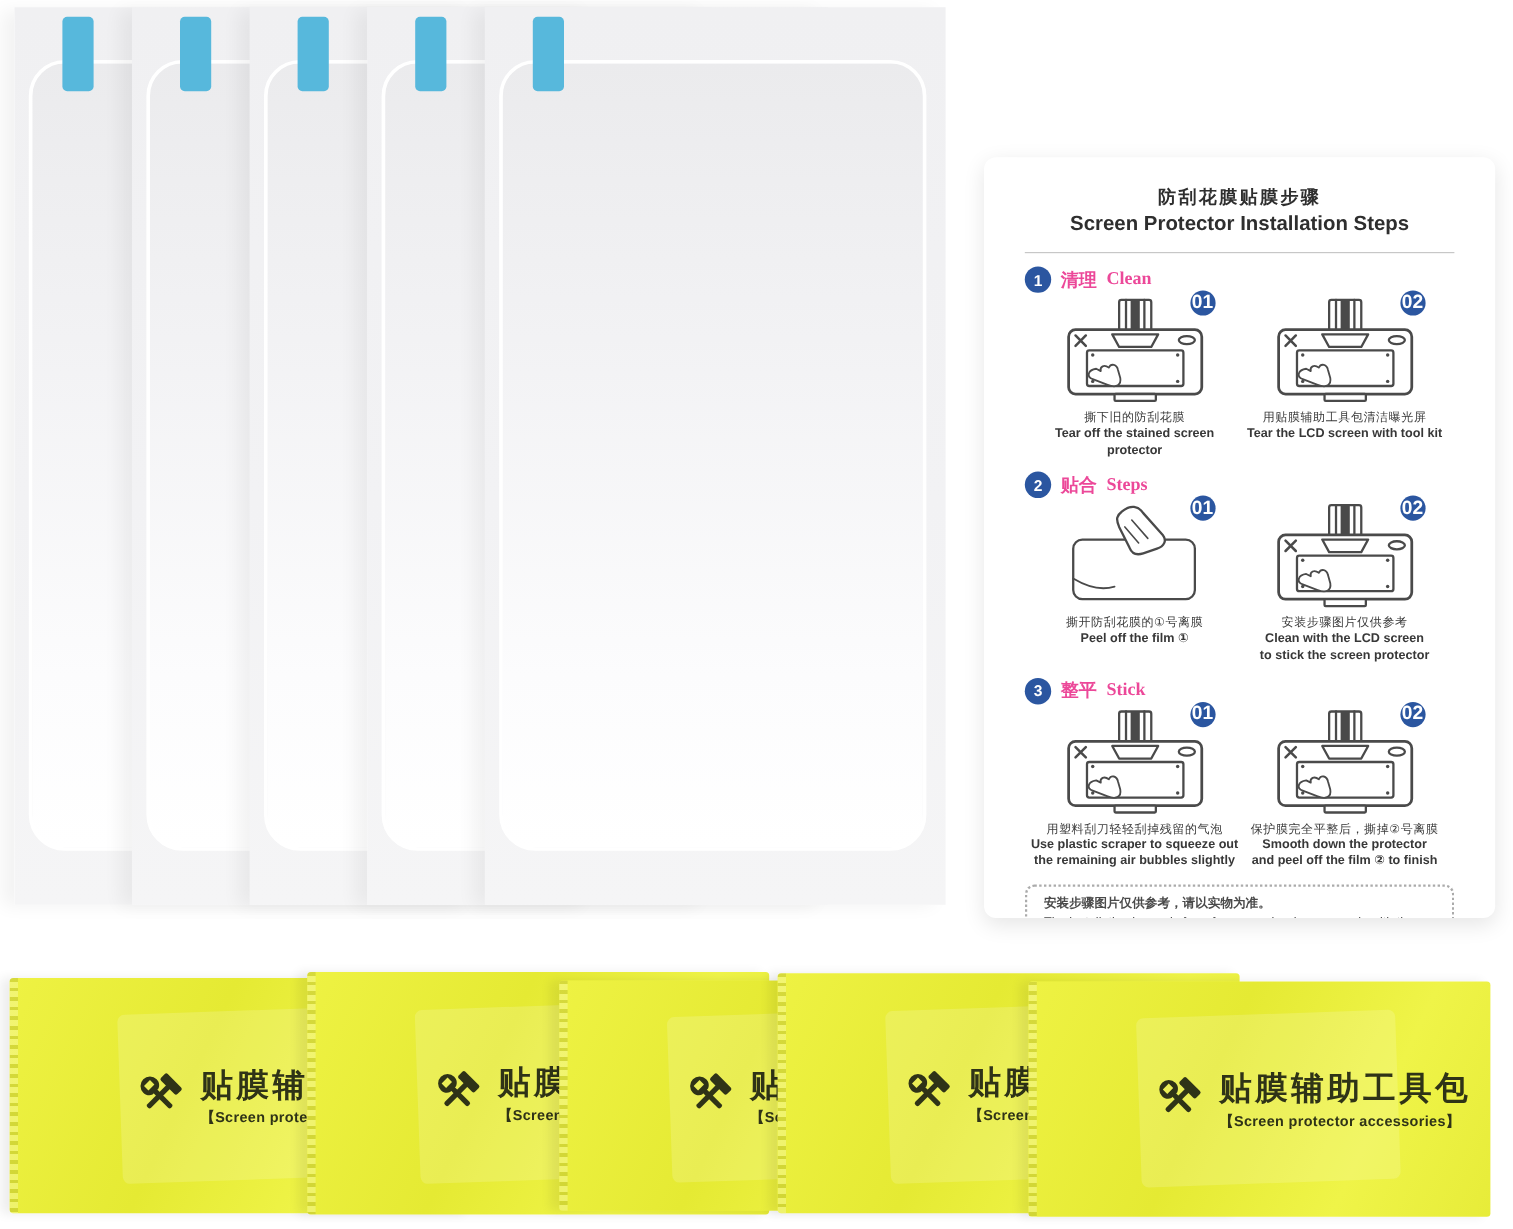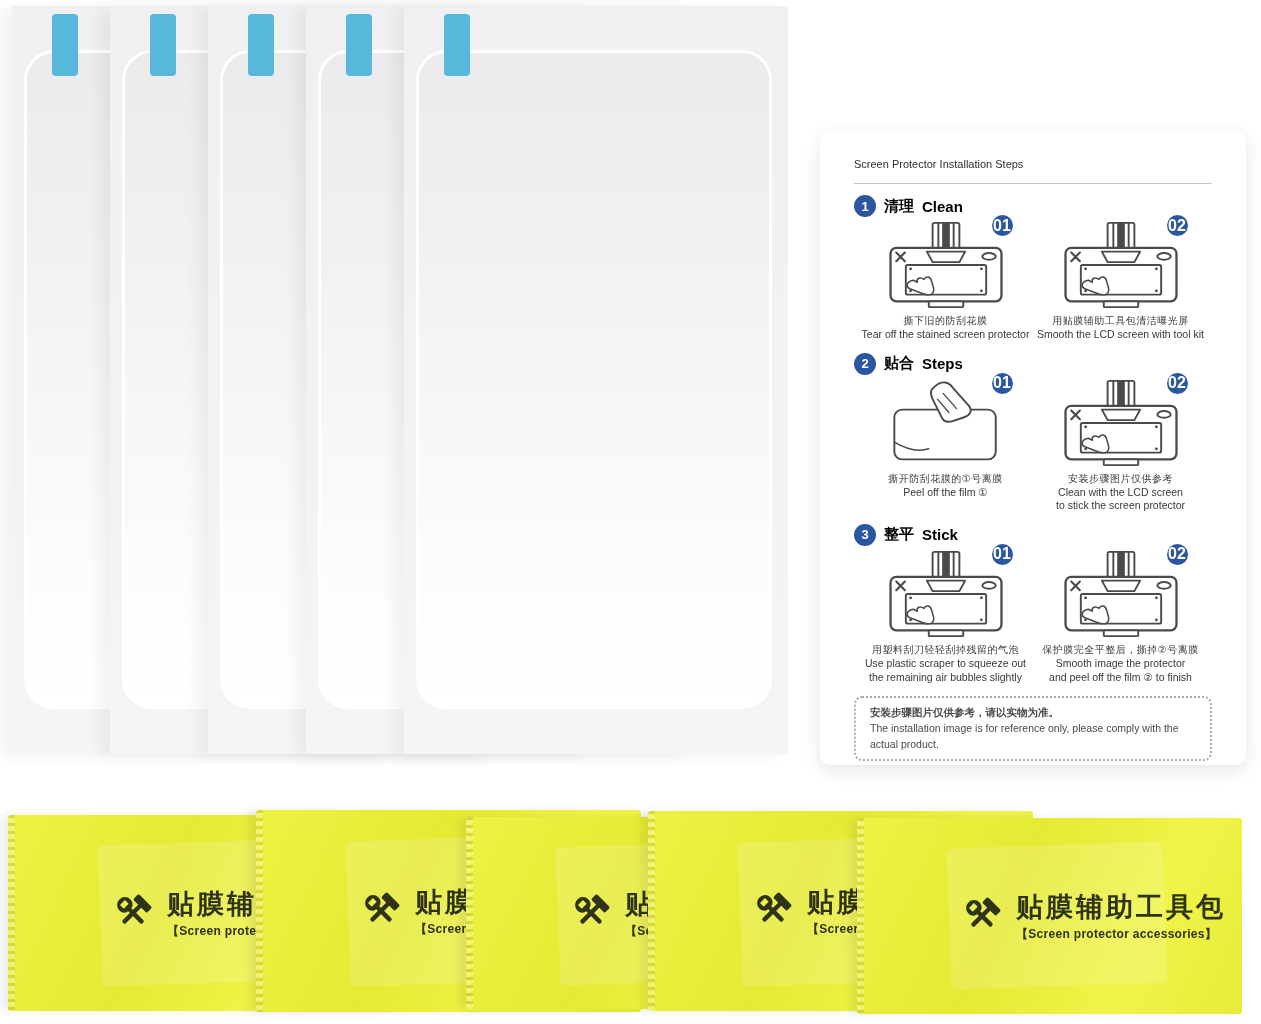--- a/index.html
+++ b/index.html
@@ -25,40 +25,40 @@
     border-radius:4px;z-index:3;
   }
   
   .card{
     position:absolute;left:820px;top:131px;width:426px;height:634px;
     background:#ffffff;border-radius:10px;
     box-shadow:0 5px 18px rgba(0,0,0,0.10);
     box-sizing:border-box;padding:24px 34px 16px;overflow:hidden;
   }
   .card-title-zh{text-align:center;font-size:15px;font-weight:700;color:#2e2e2e;letter-spacing:2px;}
-  .card-title-en{font-size:11px;font-weight:400;color:#2e2e2e;margin-top:3px;}
+  .card-title-en{text-align:center;font-size:17px;font-weight:700;color:#2e2e2e;margin-top:3px;}
   .card-divider{border:none;border-top:1px solid #c7c7c7;margin:13px 0 0 0;}
   .step{margin-top:11px;}
   .step-header{display:flex;align-items:center;gap:8px;}
   .step-num{
     width:22px;height:22px;border-radius:50%;color:#fff;
     font-size:13px;font-weight:700;display:flex;align-items:center;justify-content:center;flex:0 0 22px;
   }
-  .step-label-zh,.step-label-en{font-size:15px;font-weight:700;color:#000000;}
+  .step-label-zh,.step-label-en{font-size:15px;font-weight:700;color:#ec4899;font-family:Liberation Serif, serif;}
   .figs{display:flex;justify-content:space-between;padding:0 4px;margin-top:4px;}
   .fig{width:176px;text-align:center;}
   .diagram{position:relative;width:126px;height:88px;margin:0 auto;}
   .diagram svg.art{width:126px;height:88px;display:block;}
   .badge{
     position:absolute;top:-6px;right:-4px;width:21px;height:21px;border-radius:50%;
     color:#fff;font-size:16px;font-weight:700;
     display:flex;align-items:center;justify-content:center;
   }
   .cap-zh{font-size:10px;color:#3a3a3a;margin-top:5px;letter-spacing:0.5px;}
-  .cap-en{font-size:10.5px;font-weight:400;color:#383838;line-height:1.3;text-align:center;}
+  .cap-en{font-size:10.5px;font-weight:700;color:#383838;line-height:1.3;text-align:center;}
   .note{
     margin-top:12px;border:2px dotted #ababab;border-radius:8px;
     padding:7px 14px;font-size:10.5px;color:#4a4a4a;line-height:1.5;
   }
   .note-zh{font-weight:600;}
   
   .packet{
     position:absolute;width:385px;border-radius:3px;overflow:hidden;
     background:linear-gradient(115deg,#eef243 0%,#e5ea33 40%,#eff448 72%,#e7ec39 100%);
     box-shadow:-7px 0 9px rgba(0,0,0,0.07);
@@ -142,20 +142,21 @@
 <div class="sheet" style="left:306px;z-index:4">
   <div class="sheet-outline"></div>
   <div class="sheet-tab" style="background: rgb(87, 184, 220);"></div>
 </div>
 <div class="sheet" style="left:404px;z-index:5">
   <div class="sheet-outline"></div>
   <div class="sheet-tab" style="background: rgb(87, 184, 220);"></div>
 </div>
 
 <div class="card">
+  <div class="card-title-zh">防刮花膜贴膜步骤</div>
   <div class="card-title-en">Screen Protector Installation Steps</div>
   <hr class="card-divider">
 
   <div class="step">
     <div class="step-header">
       <div class="step-num" style="background: rgb(43, 86, 160);">1</div>
       <span class="step-label-zh">清理</span>
       <span class="step-label-en">Clean</span>
     </div>
     <div class="figs">
@@ -170,21 +171,21 @@
         <div class="cap-en">Tear off the stained screen protector</div>
       </div>
       <div class="fig">
         <div class="diagram">
           <svg class="art">
               <use href="#printer"></use>
             </svg>
           <div class="badge" style="background: rgb(43, 86, 160);">02</div>
         </div>
         <div class="cap-zh">用贴膜辅助工具包清洁曝光屏</div>
-        <div class="cap-en">Smooth the LCD screen with tool kit</div>
+        <div class="cap-en">Tear the LCD screen with tool kit</div>
       </div>
     </div>
   </div>
 
   <div class="step">
     <div class="step-header">
       <div class="step-num" style="background: rgb(43, 86, 160);">2</div>
       <span class="step-label-zh">贴合</span>
       <span class="step-label-en">Steps</span>
     </div>
@@ -232,21 +233,21 @@
         <div class="cap-en">the remaining air bubbles slightly</div>
       </div>
       <div class="fig">
         <div class="diagram">
           <svg class="art">
               <use href="#printer"></use>
             </svg>
           <div class="badge" style="background: rgb(43, 86, 160);">02</div>
         </div>
         <div class="cap-zh">保护膜完全平整后，撕掉②号离膜</div>
-        <div class="cap-en">Smooth image the protector</div>
+        <div class="cap-en">Smooth down the protector</div>
         <div class="cap-en">and peel off the film ② to finish</div>
       </div>
     </div>
   </div>
 
   <div class="note">
     <div class="note-zh">安装步骤图片仅供参考，请以实物为准。</div>
     <div class="note-en">The installation image is for reference only, please comply with the actual product.</div>
   </div>
 </div>

